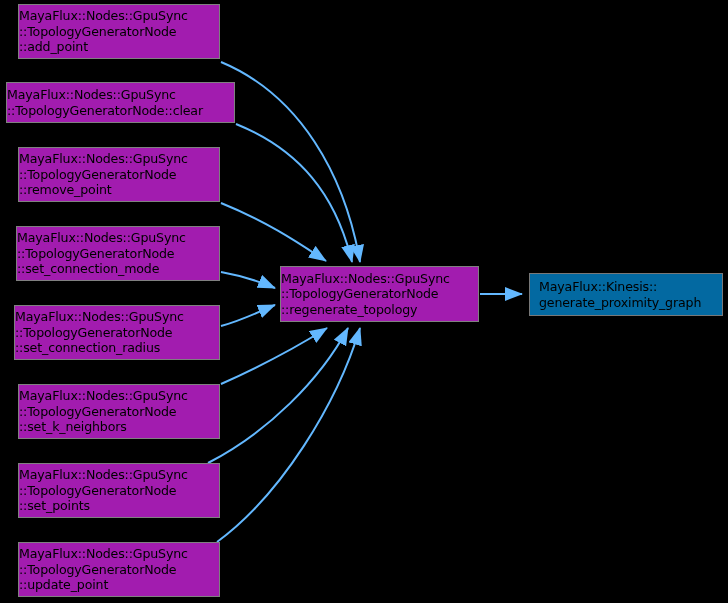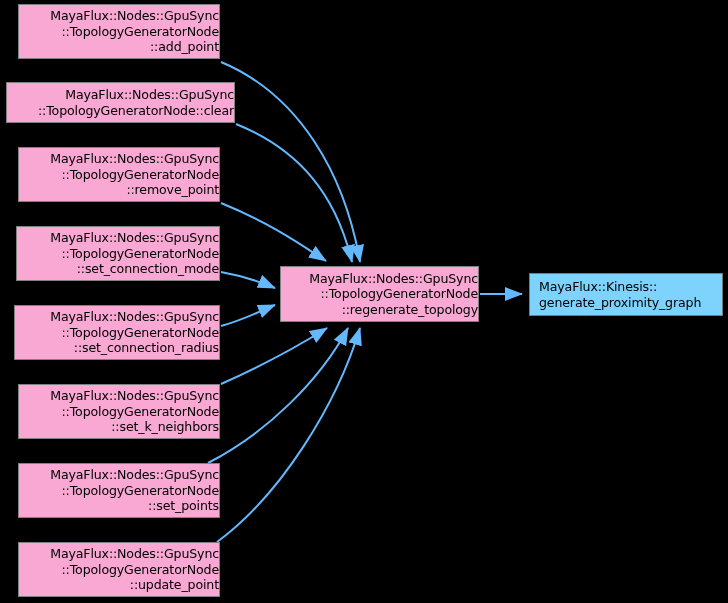--- a/index.html
+++ b/index.html
@@ -20,34 +20,34 @@
     left: 0;
     top: 0;
     width: 728px;
     height: 603px;
     pointer-events: none;
   }
   .node {
     position: absolute;
     box-sizing: border-box;
     border: 1px solid #808080;
-    background: #f9a8d4;
+    background: #a21caf;
     color: #000000;
     display: flex;
     align-items: center;
     justify-content: center;
-    text-align: right;
+    text-align: left;
     font-size: 12.6px;
     line-height: 15.4px;
     letter-spacing: -0.15px;
     white-space: pre-line;
     z-index: 2;
   }
   .node.gray {
-    background: #7dd3fc;
+    background: #0369a1;
     border: 1px solid #787878;
     text-align: left;
     justify-content: flex-start;
     padding-left: 9px;
   }
   .node-label {
     display: block;
     width: 100%;
   }
 </style>

